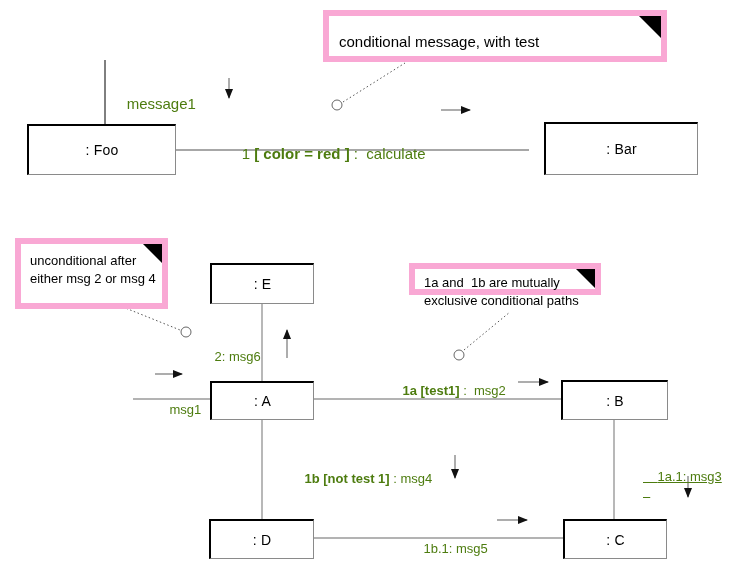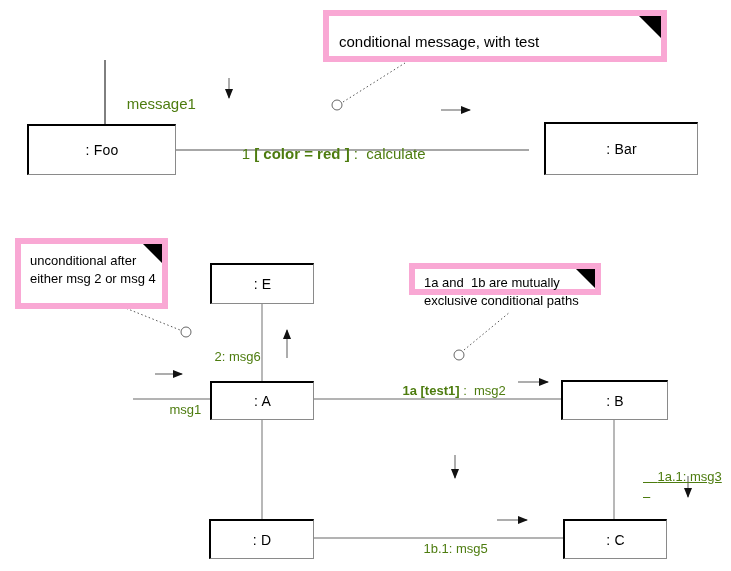--- a/index.html
+++ b/index.html
@@ -239,20 +239,23 @@
   </div>
 
   <div class="lbl small" style="left:155px; top:387px;">
     <span>msg1</span>
   </div>
 
   <div class="lbl small" style="left:388px; top:368px;text-align:center;">
     <b>1a [test1]</b><span> :  msg2</span>
   </div>
 
+  <div class="lbl small" style="left:290px; top:456px;">
+    <b>1b [not test 1]</b><span> : msg4</span>
+  </div>
 
   <div class="lbl small" style="left:643px; top:454px;text-decoration:underline;">
     <span>1a.1: msg3</span>
   </div>
 
   <div class="lbl small" style="left:409px; top:526px;">
     <span>1b.1: msg5</span>
   </div>
 
 </div>

